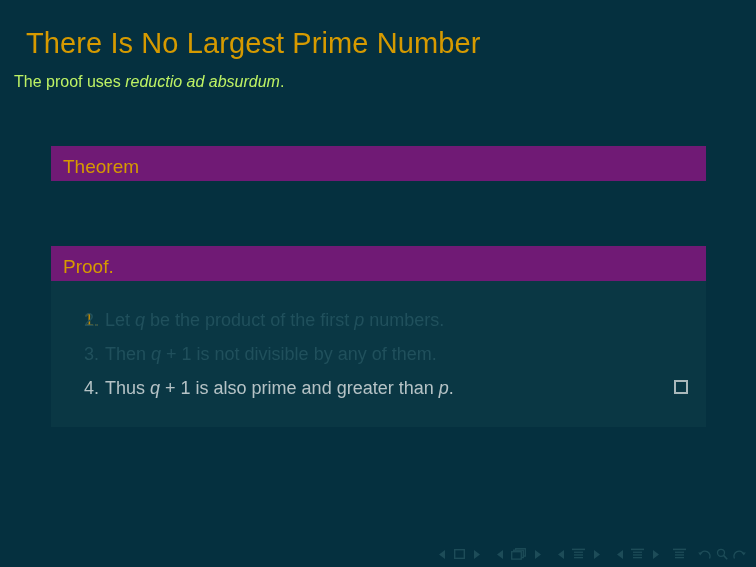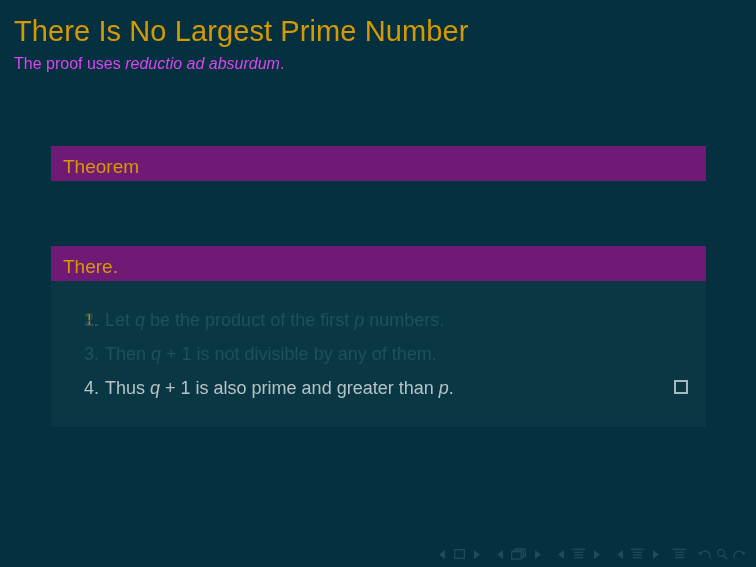--- a/index.html
+++ b/index.html
@@ -28,25 +28,25 @@
     left: 14px;
     top: 14px;
     right: 14px;
   }
   .slide-title {
     color: #d69a00;
     font-size: 29px;
     line-height: 34px;
     font-weight: normal;
     letter-spacing: 0.1px;
-    margin: 0;
+    margin: 12px;
     white-space: nowrap;
   }
   .slide-subtitle {
-    color: #d946ef;
+    color: #bef264;
     font-size: 16px;
     line-height: 20px;
     margin: 6px 0 0 0;
     white-space: nowrap;
   }
   .slide-subtitle .it { font-style: italic; }
 
   
   .block {
     position: absolute;
@@ -157,21 +157,21 @@
   </div>
 
   <div class="block theorem-block">
     <div class="block-title-bar">
       <div class="block-title">Theorem</div>
     </div>
   </div>
 
   <div class="block proof-block">
     <div class="block-title-bar">
-      <div class="block-title">There.</div>
+      <div class="block-title">Proof.</div>
     </div>
     <div class="block-body">
       <ol class="proof-list">
 
         <li class="state-alerted">
           <span class="num">1.</span>
         </li>
 
         <li class="state-covered">
           <span class="num">2.</span>

